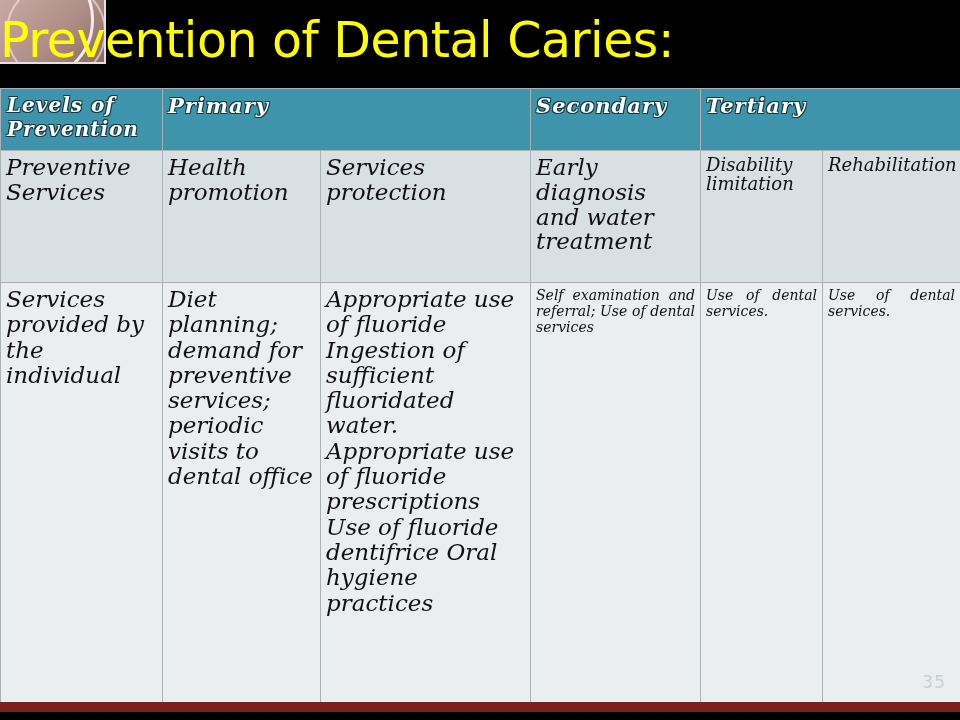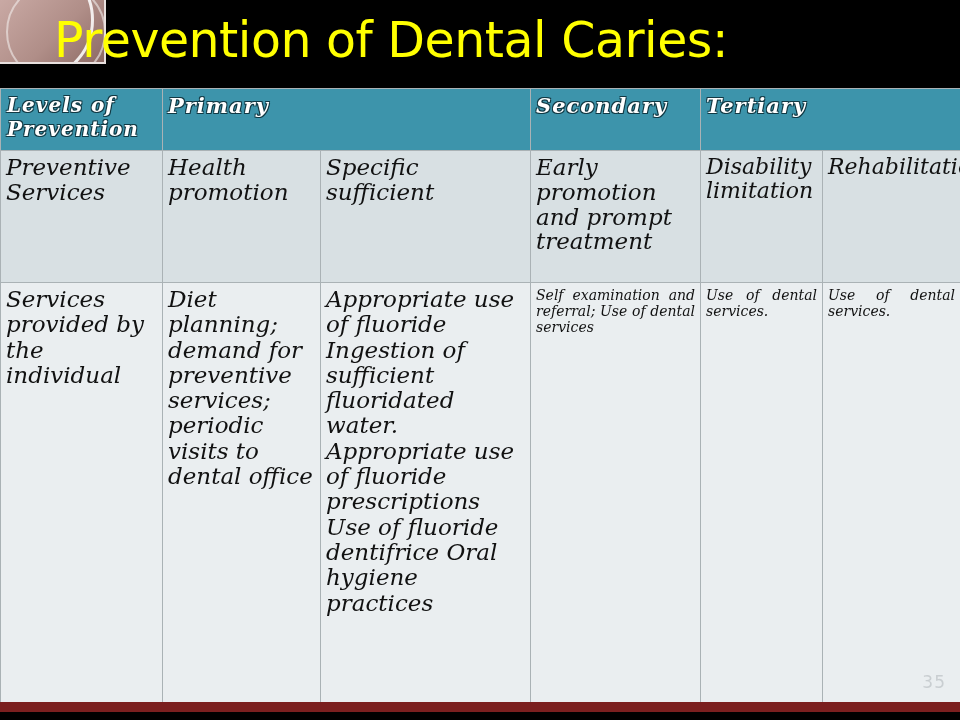--- a/index.html
+++ b/index.html
@@ -53,21 +53,20 @@
     position: absolute;
     left: 0;
     top: 0;
     width: 960px;
     height: 88px;
     line-height: 82px;
     color: #ffff00;
     font-size: 49px;
     font-family: "DejaVu Sans", sans-serif;
     letter-spacing: -0.5px;
-    padding-left: 54px;
     box-sizing: border-box;
     white-space: nowrap;
   }
 
   
   .table-wrap {
     position: absolute;
     left: 0;
     top: 88px;
     width: 960px;
@@ -114,21 +113,21 @@
   .row2 td {
     background: #d8e0e3;
     height: 132px;
     font-family: "DejaVu Serif", serif;
     font-style: italic;
     font-size: 23px;
     line-height: 1.08;
     color: #111111;
   }
   .row2 td.tight {
-    font-size: 22px;
+    font-size: 18px;
   }
 
   
   .row3 td {
     background: #eaeef0;
     height: 484px;
     font-family: "DejaVu Serif", serif;
     font-style: italic;
     font-size: 23px;
     line-height: 1.1;
@@ -193,22 +192,22 @@
       <tr class="hdr">
         <td class="first">Levels of Prevention</td>
         <td colspan="2">Primary</td>
         <td>Secondary</td>
         <td colspan="2">Tertiary</td>
       </tr>
 
       <tr class="row2">
         <td>Preventive Services</td>
         <td>Health promotion</td>
-        <td>Specific sufficient</td>
-        <td>Early promotion and prompt treatment</td>
+        <td>Services protection</td>
+        <td>Early diagnosis and water treatment</td>
         <td class="tight">Disability limitation</td>
         <td class="tight">Rehabilitation</td>
       </tr>
 
       <tr class="row3">
         <td>Services provided by the individual</td>
         <td>Diet planning; demand for preventive services; periodic visits to dental office</td>
         <td class="indent-a">Appropriate use of fluoride Ingestion of sufficient fluoridated water. Appropriate use of fluoride prescriptions Use of fluoride dentifrice Oral hygiene practices</td>
         <td class="small">Self examination and referral; Use of dental services</td>
         <td class="small">Use of dental services.</td>

